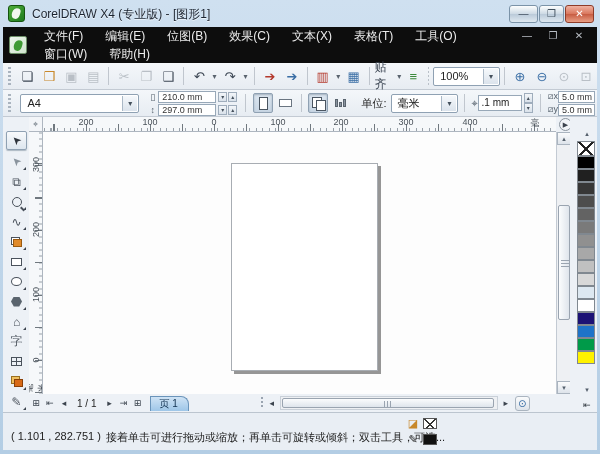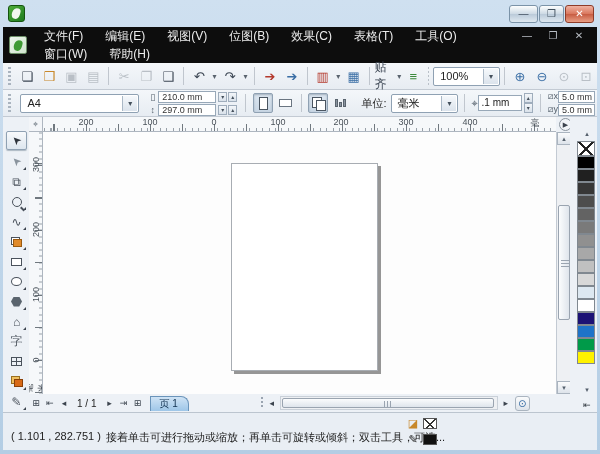--- a/index.html
+++ b/index.html
@@ -194,33 +194,34 @@
 
   .border-bottom{left:0;top:450px;width:600px;height:4px;}
 </style>
 </head>
 <body>
 
 <div id="app">
 
   <div class="abs titlebar">
     <div class="abs app-icon"></div>
+    <div class="abs title-text">CorelDRAW X4 (专业版) - [图形1]</div>
     <div class="abs winbtn" style="right:62px;width:29px;">—</div>
     <div class="abs winbtn" style="right:36px;width:25px;">❐</div>
     <div class="abs winbtn close" style="right:6px;width:29px;">✕</div>
   </div>
 
   <div class="abs menubar">
     <div class="doc-icon" style="position:absolute;"></div>
     <div class="menurow r1">
       <div class="menu-item">文件(F)</div>
       <div class="menu-item">编辑(E)</div>
-      <div class="menu-item">视图(V)</div>
       <div class="menu-item">位图(B)</div>
       <div class="menu-item">效果(C)</div>
+      <div class="menu-item">文本(X)</div>
       <div class="menu-item">表格(T)</div>
       <div class="menu-item">工具(O)</div>
     </div>
     <div class="menurow r2">
       <div class="menu-item">窗口(W)</div>
       <div class="menu-item">帮助(H)</div>
     </div>
     <div class="docwin-controls">
       <span>—</span>
       <span>❐</span>

